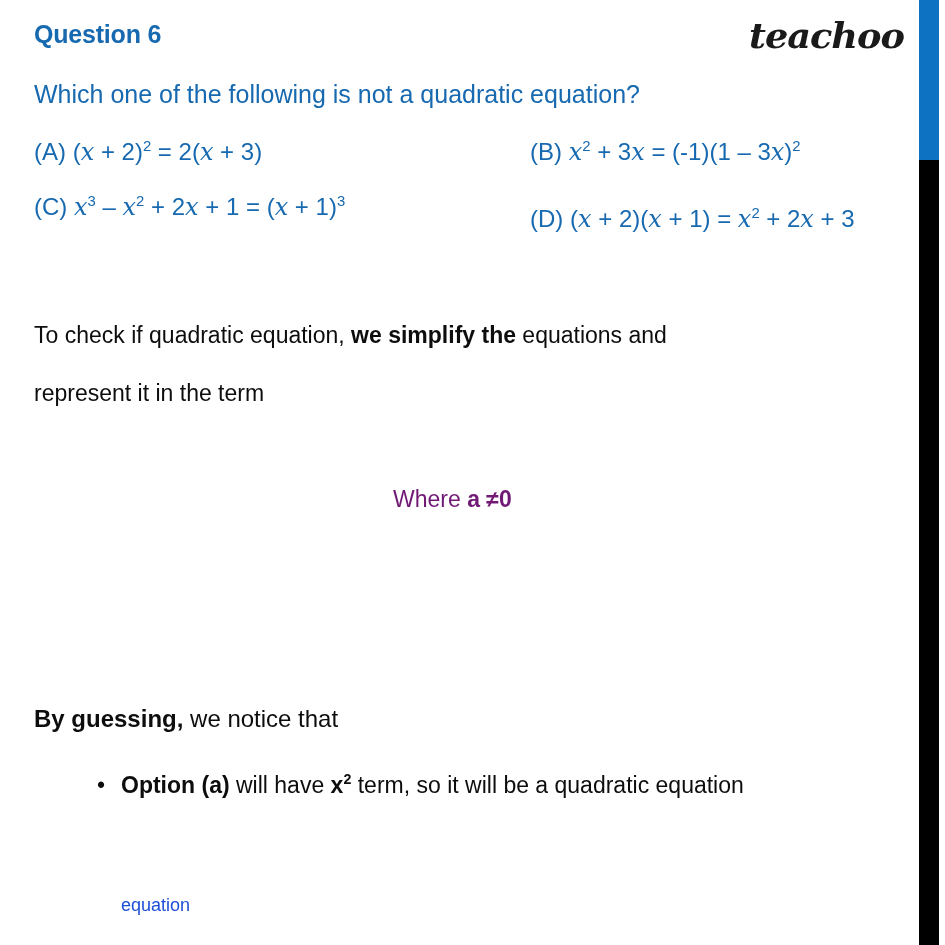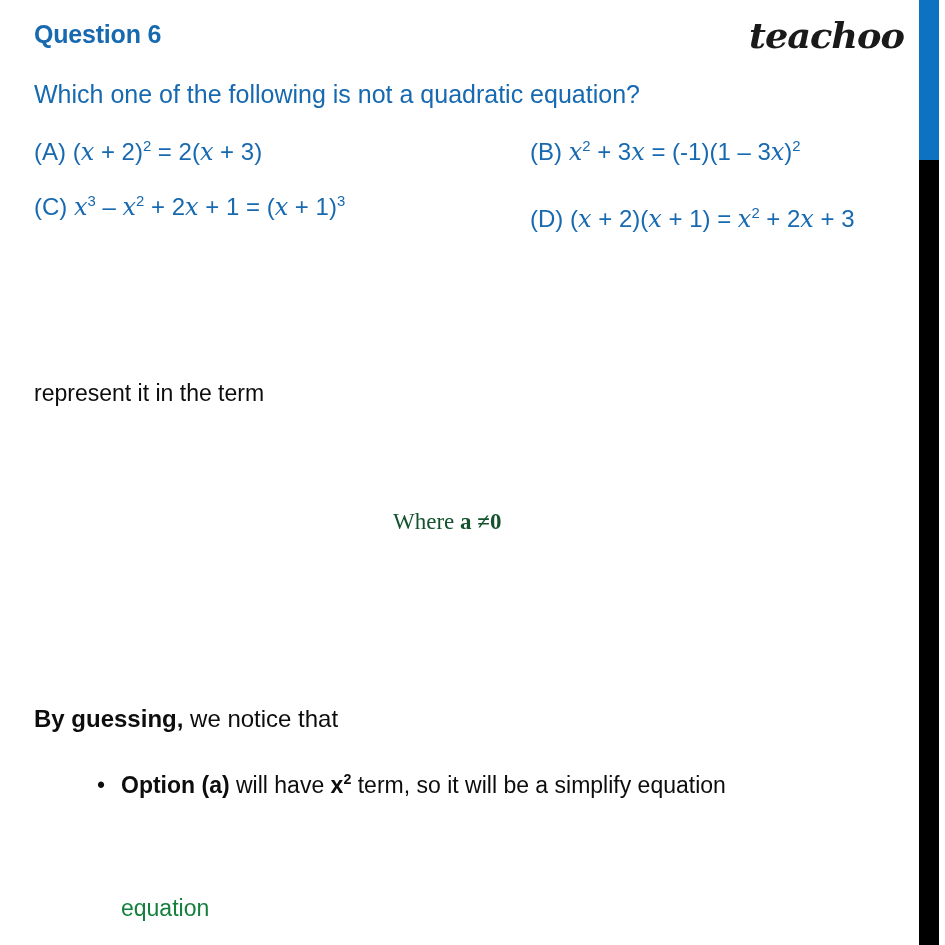--- a/index.html
+++ b/index.html
@@ -115,25 +115,24 @@
     left: 175px;
     top: 443px;
     font-size: 23px;
     font-weight: bold;
     color: #0d0d0d;
     white-space: nowrap;
   }
   .where {
     position: absolute;
     left: 393px;
-    top: 509px;
-    font-size: 23px;
-    color: #14532d;
-    white-space: nowrap;
-    font-family: Liberation Serif, serif;
+    top: 486px;
+    font-size: 23px;
+    color: #701a75;
+    white-space: nowrap;
   }
 
   
   .guessing {
     position: absolute;
     left: 34px;
     top: 705px;
     font-size: 24px;
     color: #0d0d0d;
     white-space: nowrap;
@@ -145,22 +144,22 @@
     font-size: 23px;
     color: #0d0d0d;
     white-space: nowrap;
   }
   .bullet-a { top: 772px; }
   .bullet-b { top: 841px; }
   .bullet-cont {
     position: absolute;
     left: 121px;
     top: 895px;
-    font-size: 23px;
-    color: #15803d;
+    font-size: 18px;
+    color: #1d4ed8;
     white-space: nowrap;
   }
   .dot {
     display: inline-block;
     width: 24px;
   }
   b { font-weight: bold; }
 </style>
 </head>
 <body>
@@ -196,32 +195,35 @@
     </span>
   </div>
 
   <div class="opt opt-d">
     <span>(D)</span>
     <span>
       (<span class="mvar">x</span> + 2)(<span class="mvar">x</span> + 1) = <span class="mvar">x</span><sup>2</sup> + 2<span class="mvar">x</span> + 3
     </span>
   </div>
 
+  <div class="body-line line-check">
+    <span>To check if quadratic equation, </span><b>we simplify the</b><span> equations and</span>
+  </div>
 
   <div class="body-line line-repr">represent it in the term</div>
 
 
   <div class="where">
     <span>Where </span><b>a ≠0</b>
   </div>
 
   <div class="guessing">
     <b>By guessing,</b><span> we notice that</span>
   </div>
 
   <div class="bullet-row bullet-a">
-    <span class="dot">•</span><b>Option (a)</b><span> will have </span><b>x</b><b><sup>2</sup></b><span> term, so it will be a simplify equation</span>
+    <span class="dot">•</span><b>Option (a)</b><span> will have </span><b>x</b><b><sup>2</sup></b><span> term, so it will be a quadratic equation</span>
   </div>
 
 
   <div class="bullet-cont">equation</div>
 
 </div>
 
 </body></html>

